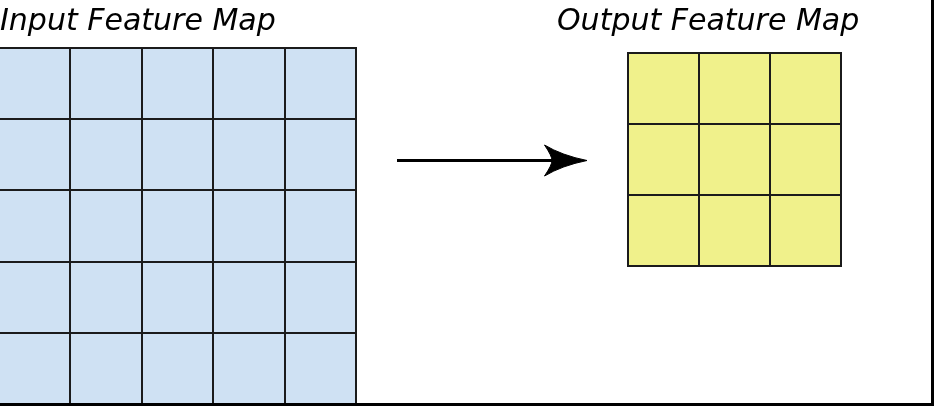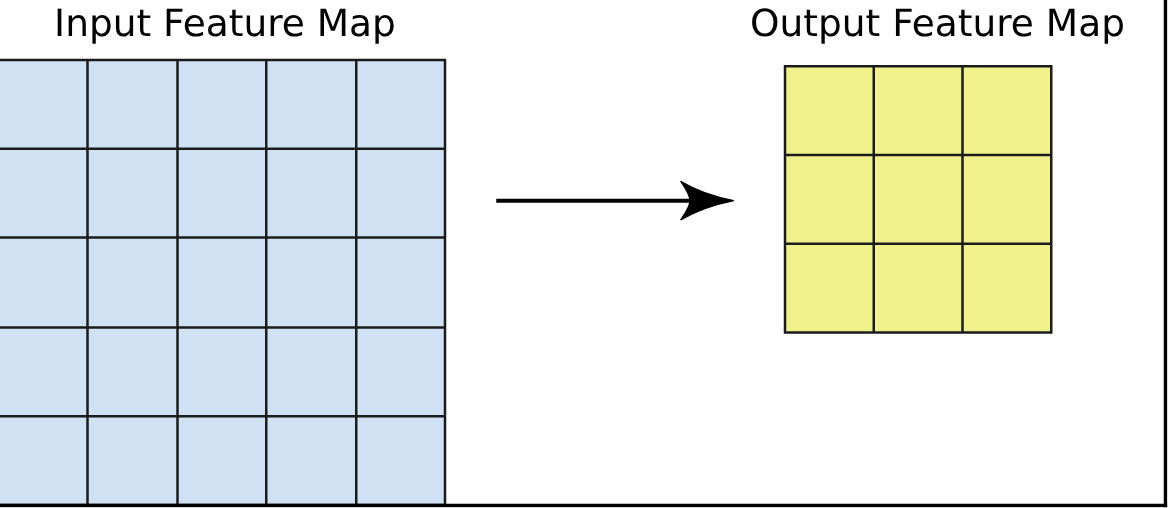--- a/index.html
+++ b/index.html
@@ -14,25 +14,26 @@
     height: 406px;
     background: var(--bg, #ffffff);
     overflow: hidden;
   }
   .title {
     position: absolute;
     top: 3px;
     font-size: 30px;
     line-height: 34px;
     color: #000000;
-    text-align: center;
+    text-align: left;
     white-space: nowrap;
+    font-style: italic;
   }
   .title.input-title  { left: 0px;   width: 360px; }
-  .title.output-title { left: 570px; width: 360px; }
+  .title.output-title { left: 557px; width: 360px; }
 
   .grid {
     position: absolute;
     display: grid;
     background: var(--line, #1b1b1b);
     gap: 2px;
     box-sizing: border-box;
   }
   .grid.input-grid {
     left: 0px;

